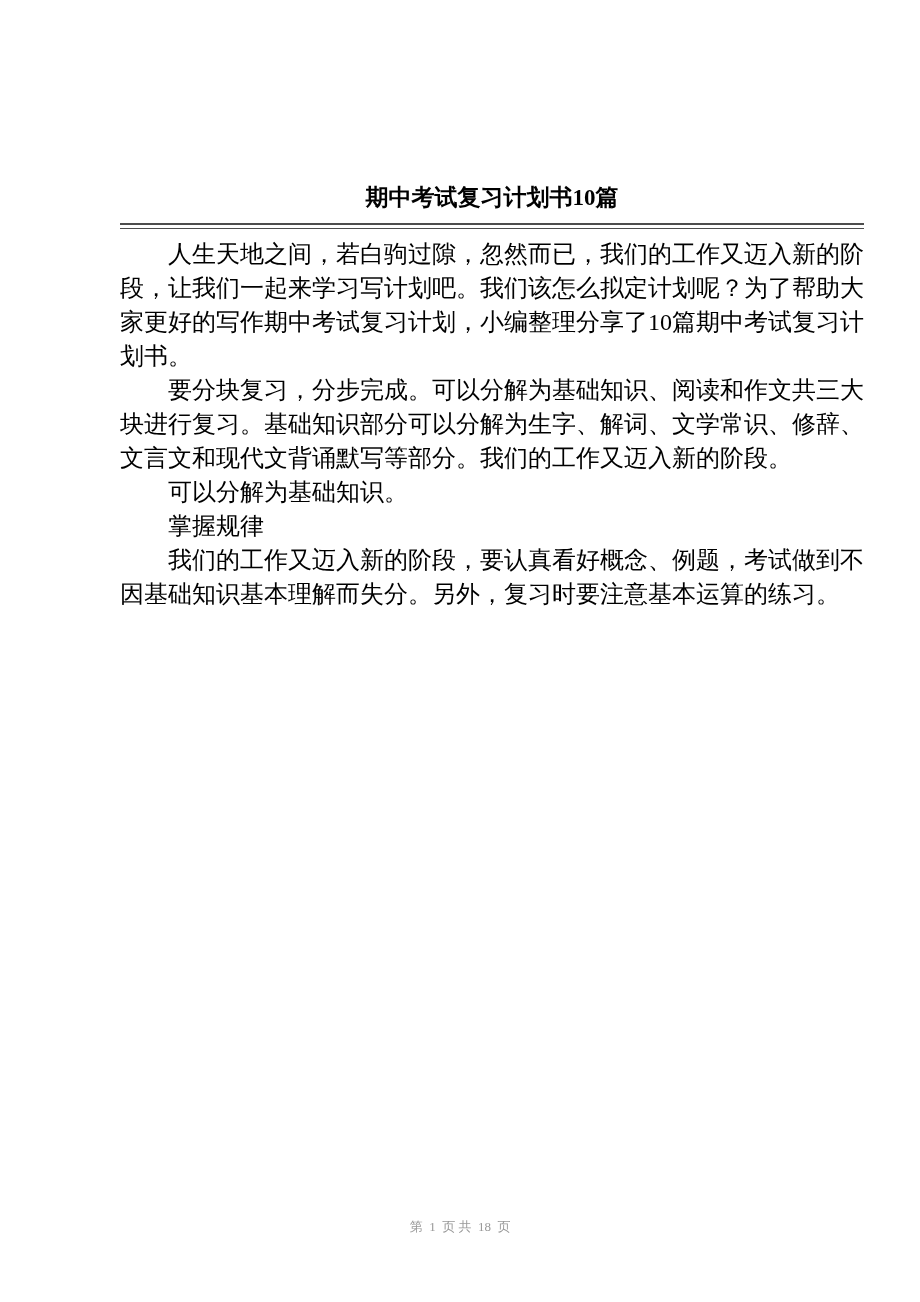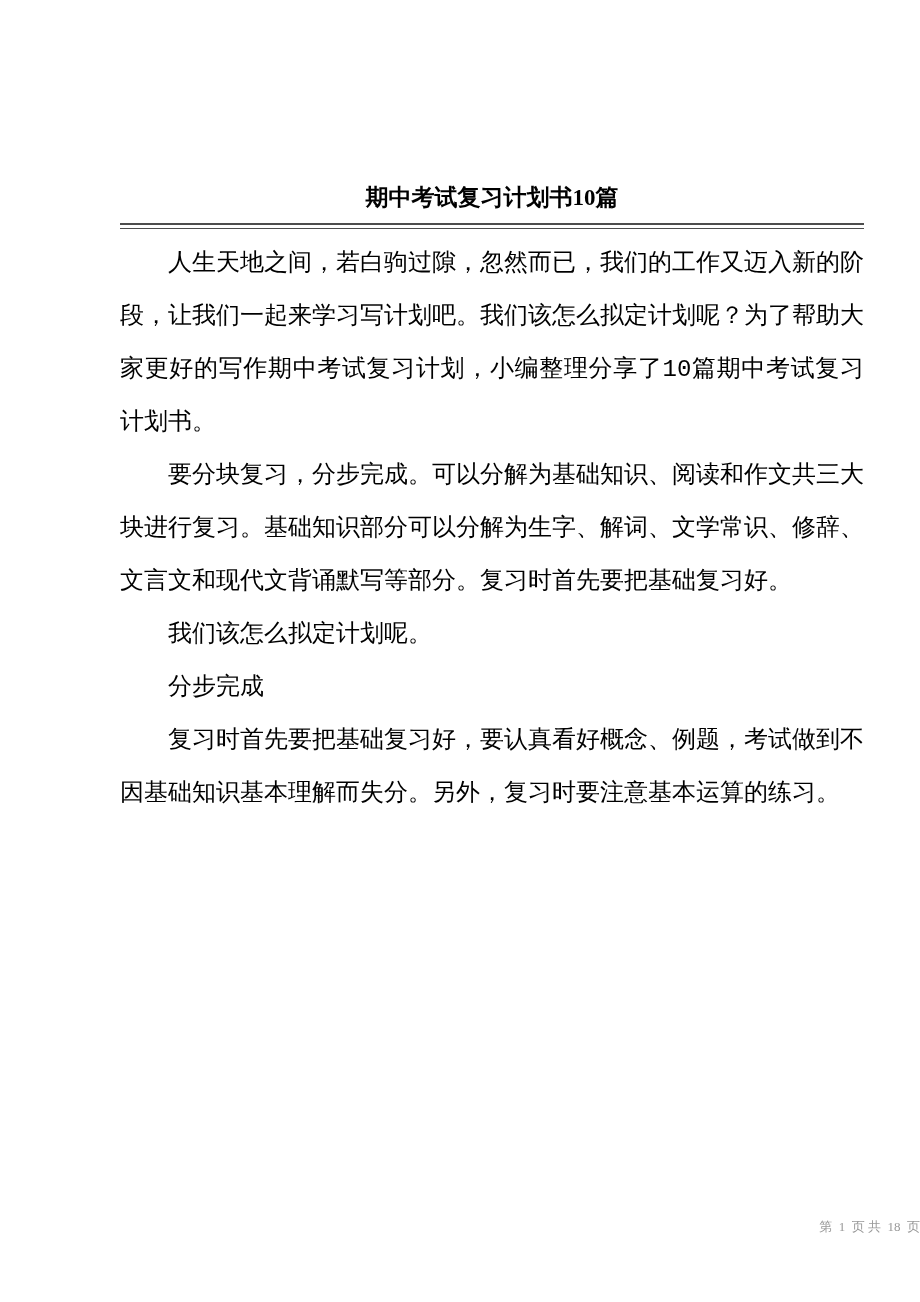--- a/index.html
+++ b/index.html
@@ -28,56 +28,55 @@
   }
   .title-rule {
     height: 3px;
     border-top: 2px solid #4d4d4d;
     border-bottom: 1px solid #4d4d4d;
     margin-bottom: 8px;
   }
   .doc-body p {
     margin: 0;
     font-size: 24px;
-    line-height: 53px;
+    line-height: 34px;
     text-align: justify;
     text-justify: inter-ideograph;
     color: #000000;
-    font-family: Liberation Mono, monospace;
   }
   .doc-body p.indent {
     text-indent: 2em;
   }
   .doc-body p.flush {
     text-indent: 0.2em;
   }
   .page-footer {
     position: absolute;
     left: 0;
     right: 0;
     bottom: 66px;
-    text-align: right;
+    text-align: center;
     font-size: 13px;
     color: #999999;
     white-space: pre;
     font-family: "Liberation Serif", "DejaVu Serif", serif;
   }
 </style>
 </head>
 <body>
 
 <div class="sheet">
 
   <h1 class="doc-title">期中考试复习计划书10篇</h1>
 
   <div class="title-rule"></div>
 
   <div class="doc-body">
     <p class="indent">人生天地之间，若白驹过隙，忽然而已，我们的工作又迈入新的阶段，让我们一起来学习写计划吧。我们该怎么拟定计划呢？为了帮助大家更好的写作期中考试复习计划，小编整理分享了10篇期中考试复习计划书。</p>
-    <p class="indent">要分块复习，分步完成。可以分解为基础知识、阅读和作文共三大块进行复习。基础知识部分可以分解为生字、解词、文学常识、修辞、文言文和现代文背诵默写等部分。复习时首先要把基础复习好。</p>
-    <p class="indent">我们该怎么拟定计划呢。</p>
-    <p class="indent">分步完成</p>
-    <p class="indent">复习时首先要把基础复习好，要认真看好概念、例题，考试做到不因基础知识基本理解而失分。另外，复习时要注意基本运算的练习。</p>
+    <p class="indent">要分块复习，分步完成。可以分解为基础知识、阅读和作文共三大块进行复习。基础知识部分可以分解为生字、解词、文学常识、修辞、文言文和现代文背诵默写等部分。我们的工作又迈入新的阶段。</p>
+    <p class="indent">可以分解为基础知识。</p>
+    <p class="indent">掌握规律</p>
+    <p class="indent">我们的工作又迈入新的阶段，要认真看好概念、例题，考试做到不因基础知识基本理解而失分。另外，复习时要注意基本运算的练习。</p>
   </div>
 
   <div class="page-footer">第  1  页 共  18  页</div>
 
 </div>
 
 </body></html>

